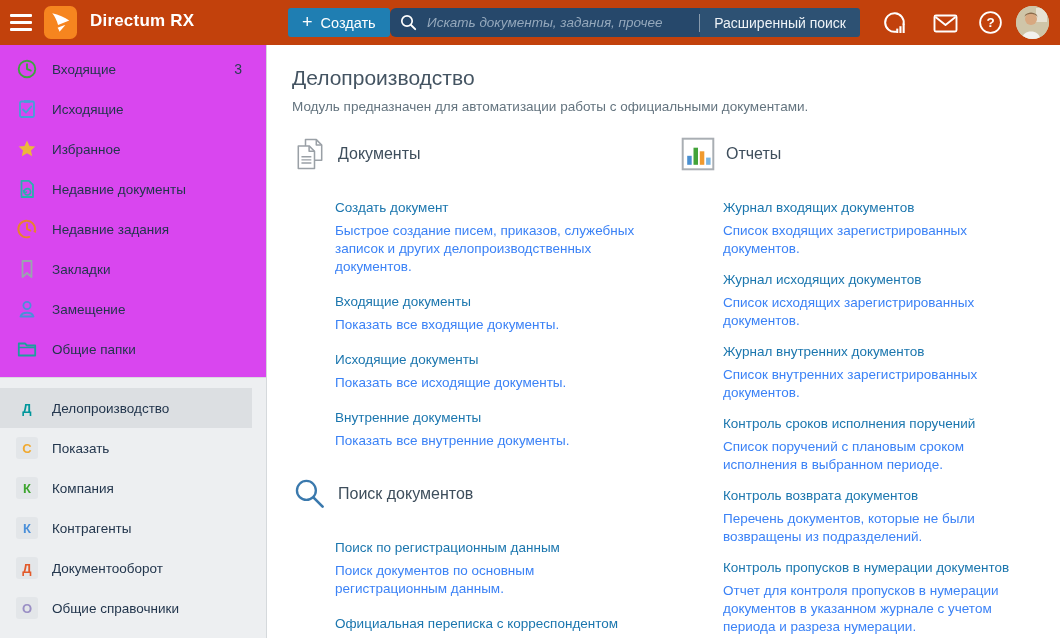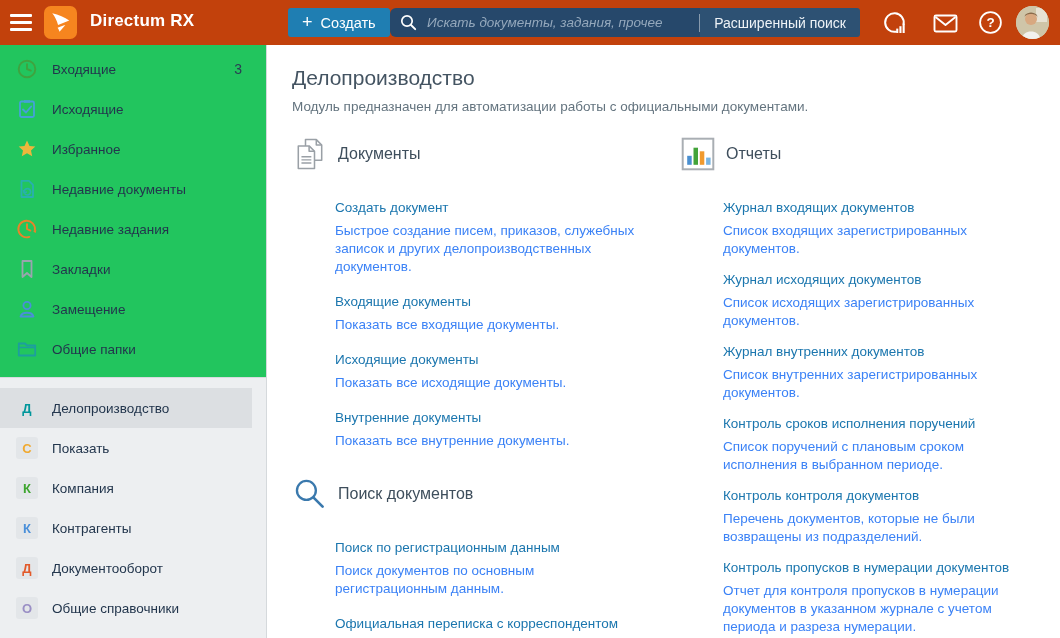--- a/index.html
+++ b/index.html
@@ -22,21 +22,21 @@
   .searchbox input{flex:1;background:transparent;border:none;outline:none;color:#cfdae5;font-size:13.5px;font-family:"Liberation Sans",sans-serif;min-width:0;}
   .searchbox input::placeholder{font-style:italic;color:#94a8bc;}
   .search-divider{width:1px;height:18px;background:rgba(255,255,255,.45);flex:none;}
   .adv-search{height:29px;padding:0 14px;background:#2d5173;border-radius:0 3px 3px 0;display:flex;align-items:center;color:#eef3f7;font-size:14px;cursor:pointer;flex:none;}
   .tb-icon{position:absolute;top:9px;width:27px;height:27px;cursor:pointer;}
   .tb-activity{left:881px;}
   .tb-mail{left:932px;top:10px;}
   .tb-help{left:977px;}
   .avatar{position:absolute;left:1016px;top:6px;width:33px;height:33px;border-radius:50%;overflow:hidden;cursor:pointer;background:#d8cdb4;}
   
-  .sidebar{position:absolute;top:45px;left:0;width:267px;bottom:0;background:#22c55e;border-right:1px solid #d5d9dc;display:flex;flex-direction:column;box-sizing:border-box;}
+  .sidebar{position:absolute;top:45px;left:0;width:267px;bottom:0;background:#d946ef;border-right:1px solid #d5d9dc;display:flex;flex-direction:column;box-sizing:border-box;}
   .nav-upper{padding:4px 0 8px;}
   .side-divider{height:1px;background:#d8dbde;margin:0;}
   .nav-lower{background:#edeff1;flex:1;padding-top:10px;}
   .srow{display:flex;align-items:center;height:40px;padding-left:16px;padding-right:6px;margin-right:14px;cursor:pointer;color:#23364d;font-size:13.5px;}
   .srow.selected{background:#dcdfe2;}
   .si{width:22px;height:22px;flex:none;margin-right:14px;}
   .count{margin-left:auto;color:#2b3e53;font-size:14px;padding-right:4px;}
   .badge{width:22px;height:22px;flex:none;margin-right:14px;background:#e3e6e9;border-radius:3px;display:flex;align-items:center;justify-content:center;font-size:13px;font-weight:bold;}
   .srow.selected .badge{background:transparent;}
   
@@ -302,21 +302,21 @@
           </div>
           <div class="item">
             <a class="item-link">Журнал внутренних документов</a>
             <p class="item-desc">Список внутренних зарегистрированных документов.</p>
           </div>
           <div class="item">
             <a class="item-link">Контроль сроков исполнения поручений</a>
             <p class="item-desc">Список поручений с плановым сроком исполнения в выбранном периоде.</p>
           </div>
           <div class="item">
-            <a class="item-link">Контроль контроля документов</a>
+            <a class="item-link">Контроль возврата документов</a>
             <p class="item-desc">Перечень документов, которые не были возвращены из подразделений.</p>
           </div>
           <div class="item">
             <a class="item-link">Контроль пропусков в нумерации документов</a>
             <p class="item-desc">Отчет для контроля пропусков в нумерации документов в указанном журнале с учетом периода и разреза нумерации.</p>
           </div>
         </div>
       </div>
     </div>
   </div>

